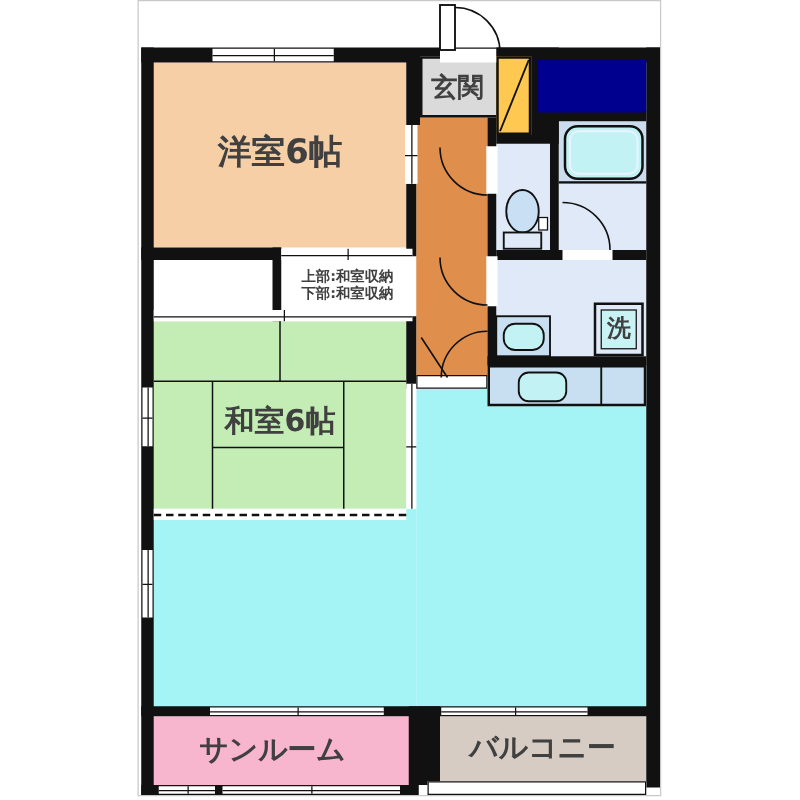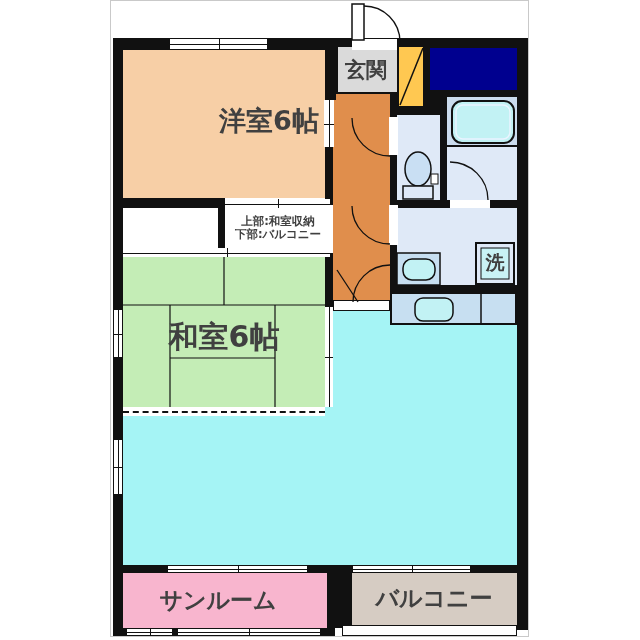--- a/index.html
+++ b/index.html
@@ -133,24 +133,24 @@
 
     <g stroke="#111" stroke-width="1.2">
       <path d="M123,305 H325"></path>
       <path d="M224,257 V305"></path>
       <path d="M170,305 V407"></path>
       <path d="M275,305 V407"></path>
       <path d="M170,358 H275"></path>
     </g>
   </svg>
 
-  <div class="abs lbl" style="left:224px;top:121px;font-size:27px;margin-left:45px;">洋室6帖</div>
+  <div class="abs lbl" style="left:224px;top:121px;font-size:27px;">洋室6帖</div>
   <div class="abs lbl" style="left:278px;top:228px;font-size:11.5px;font-weight:600;line-height:13px;">
     <span style="display:block;">上部:和室収納</span>
-    <span style="display:block;">下部:バルコニー</span>
+    <span style="display:block;">下部:和室収納</span>
   </div>
-  <div class="abs lbl" style="left:224px;top:337px;font-size:30px;">和室6帖</div>
+  <div class="abs lbl" style="left:224px;top:337px;font-size:24px;">和室6帖</div>
   <div class="abs lbl" style="left:366px;top:70px;font-size:21px;">玄関</div>
   <div class="abs lbl" style="left:495px;top:263px;font-size:19px;">洗</div>
   <div class="abs lbl" style="left:218px;top:600px;font-size:23px;">サンルーム</div>
   <div class="abs lbl" style="left:434px;top:598px;font-size:23px;">バルコニー</div>
 
 </div>
 
 </body></html>

